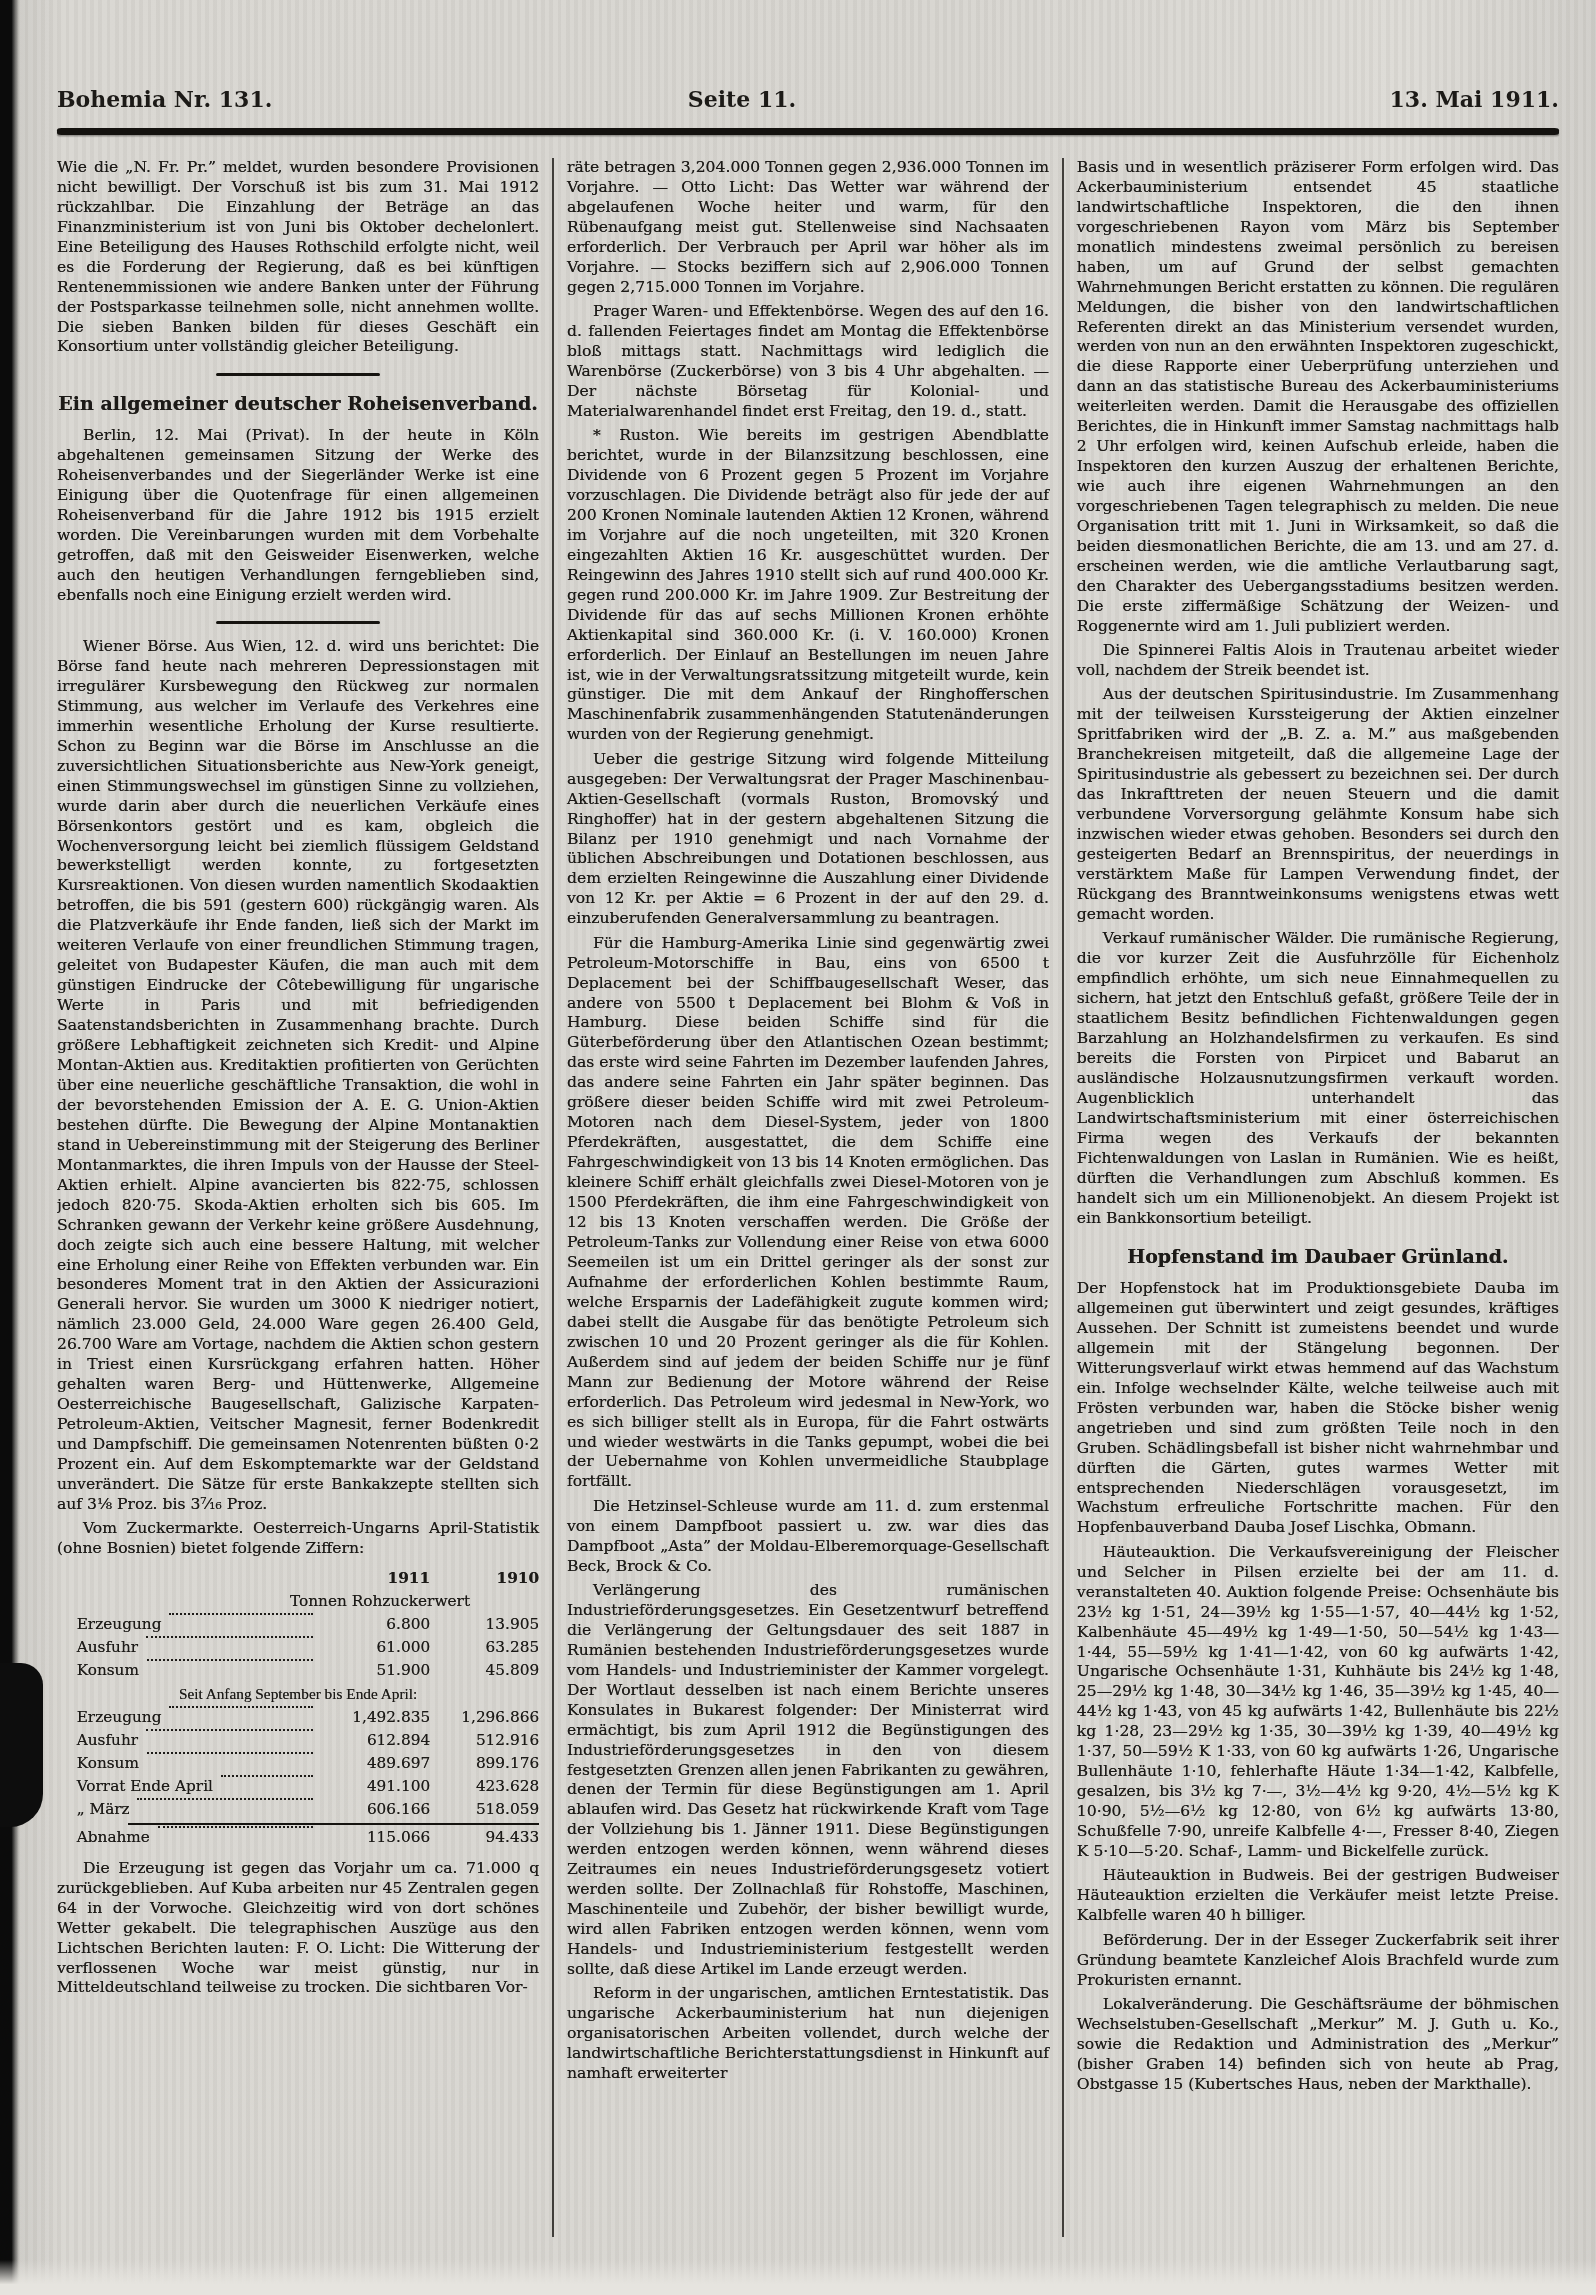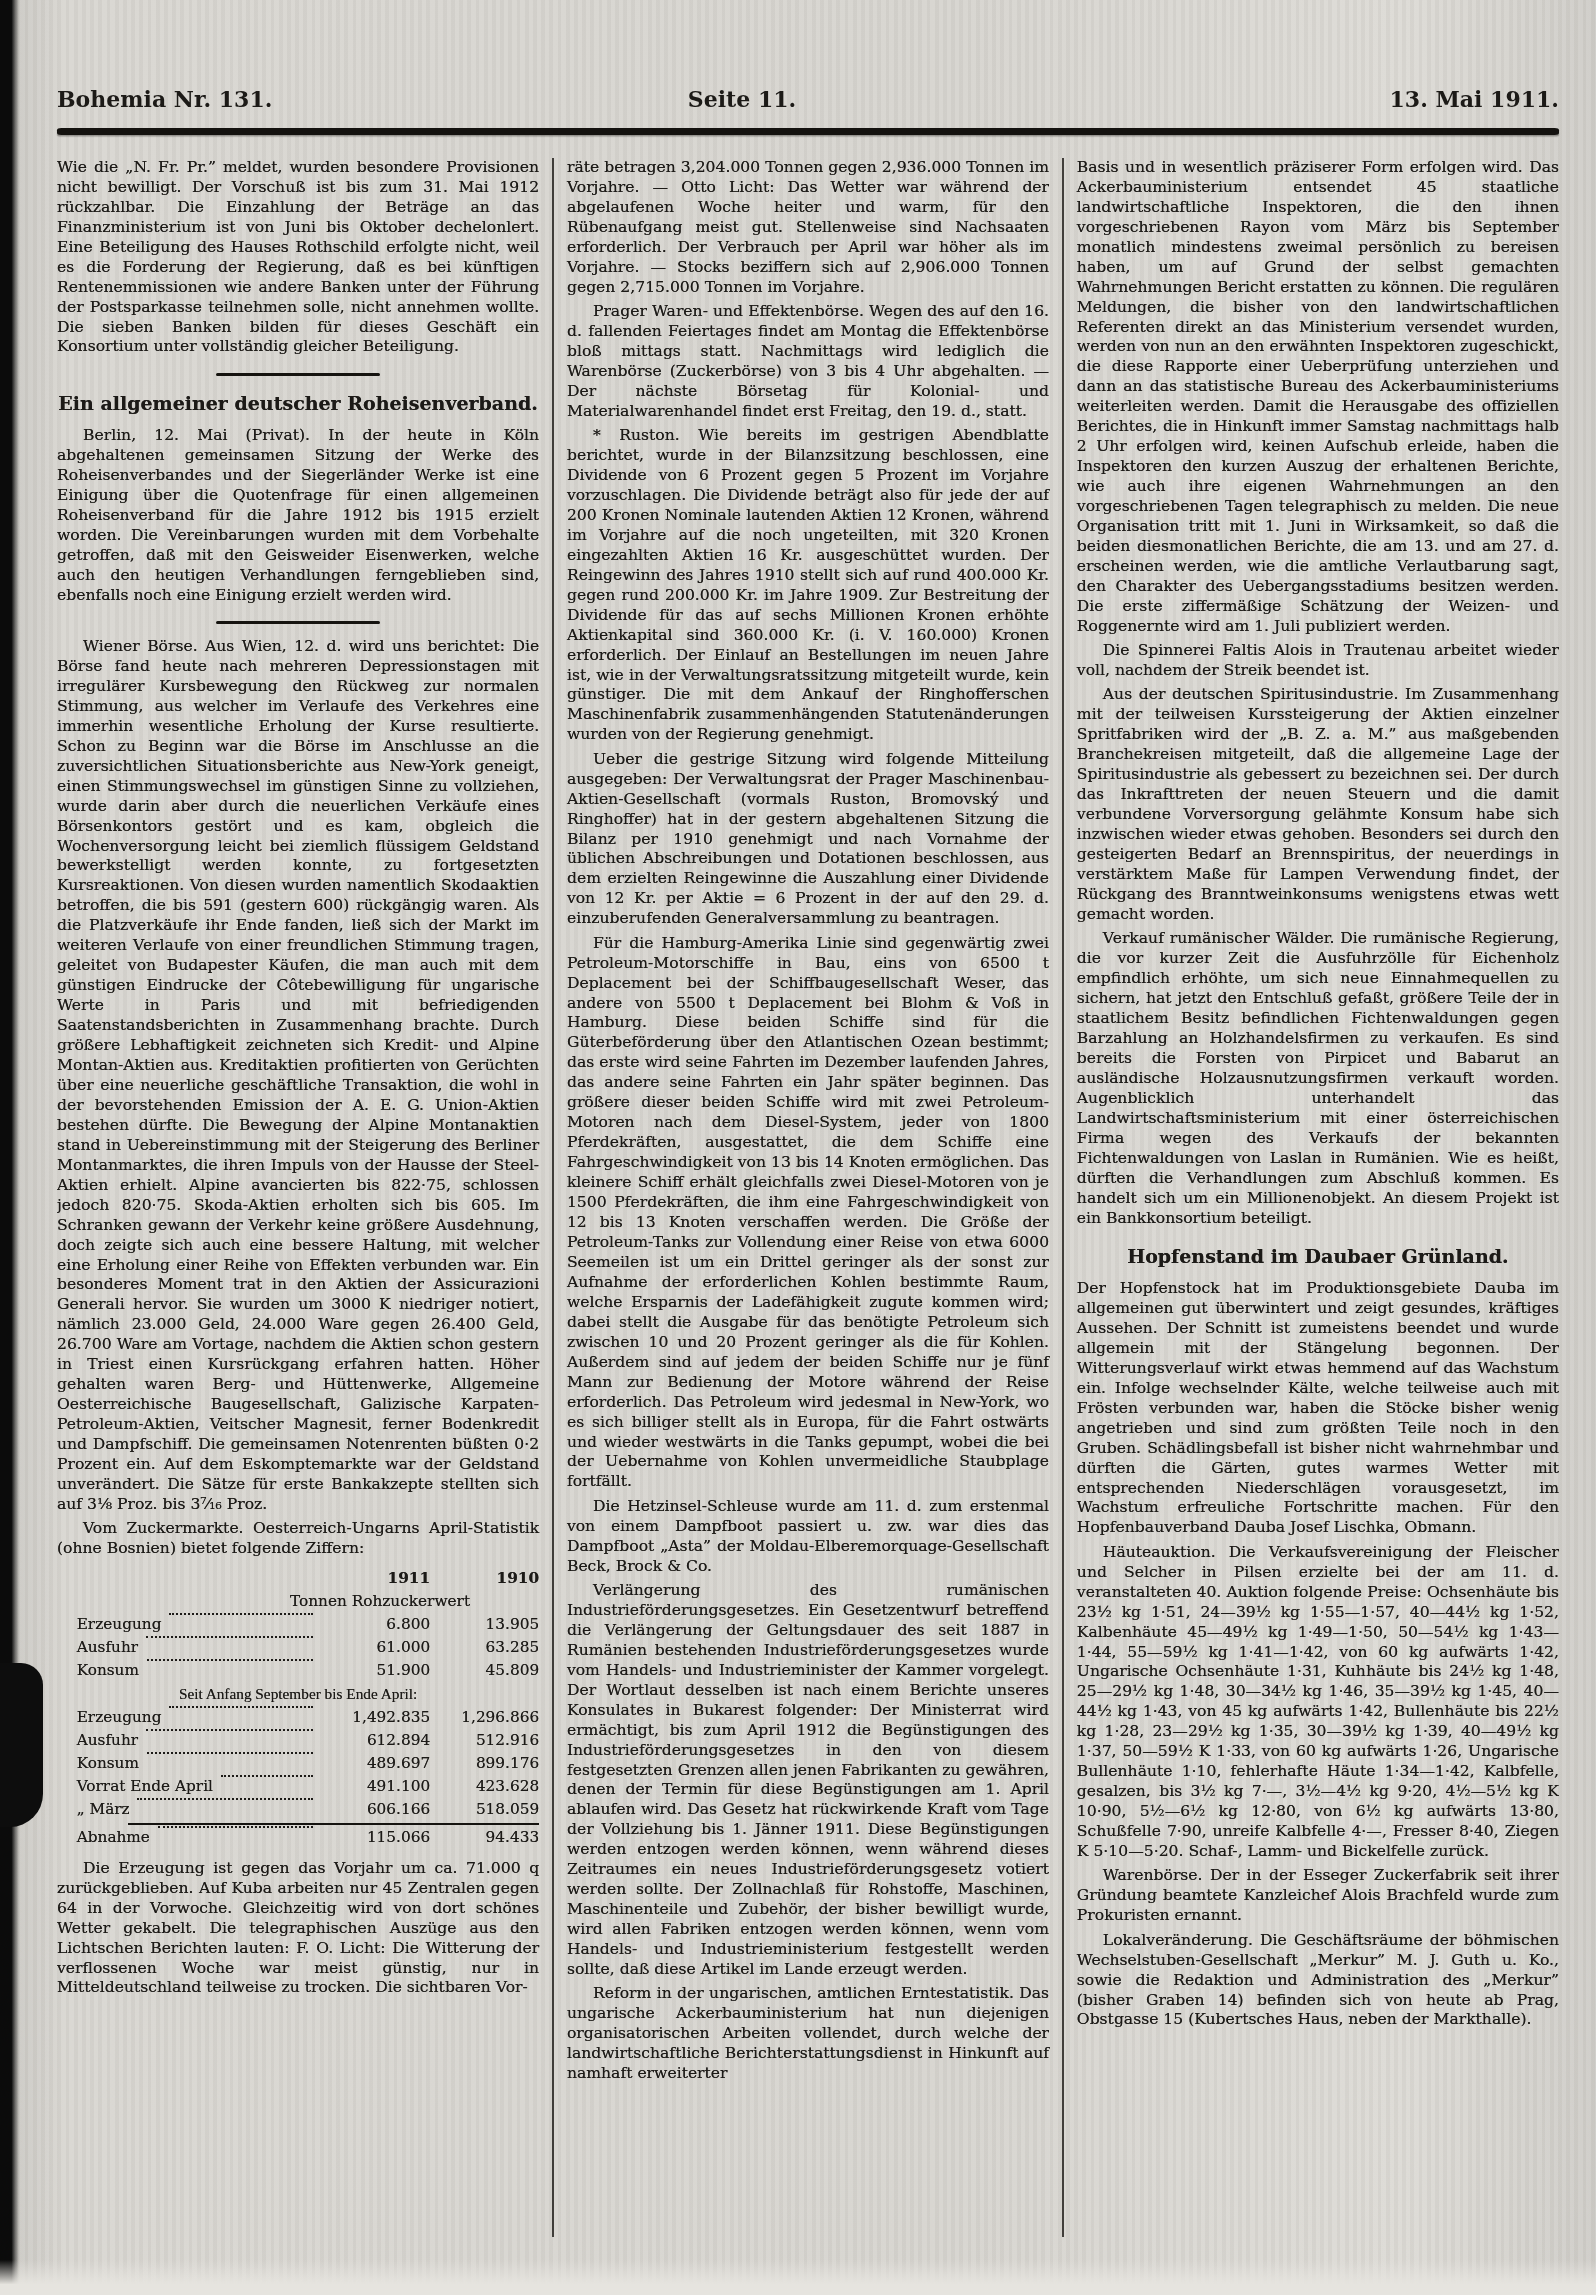--- a/index.html
+++ b/index.html
@@ -150,20 +150,21 @@
         </div>
       <div class="col-rule"></div>
       <div class="column">
           <p class="para noindent">Basis und in wesentlich präziserer Form erfolgen wird. Das Ackerbauministerium entsendet 45 staatliche landwirtschaftliche Inspektoren, die den ihnen vorgeschriebenen Rayon vom März bis September monatlich mindestens zweimal persönlich zu bereisen haben, um auf Grund der selbst gemachten Wahrnehmungen Bericht erstatten zu können. Die regulären Meldungen, die bisher von den landwirtschaftlichen Referenten direkt an das Ministerium versendet wurden, werden von nun an den erwähnten Inspektoren zugeschickt, die diese Rapporte einer Ueberprüfung unterziehen und dann an das statistische Bureau des Ackerbauministeriums weiterleiten werden. Damit die Herausgabe des offiziellen Berichtes, die in Hinkunft immer Samstag nachmittags halb 2 Uhr erfolgen wird, keinen Aufschub erleide, haben die Inspektoren den kurzen Auszug der erhaltenen Berichte, wie auch ihre eigenen Wahrnehmungen an den vorgeschriebenen Tagen telegraphisch zu melden. Die neue Organisation tritt mit 1. Juni in Wirksamkeit, so daß die beiden diesmonatlichen Berichte, die am 13. und am 27. d. erscheinen werden, wie die amtliche Verlautbarung sagt, den Charakter des Uebergangsstadiums besitzen werden. Die erste ziffermäßige Schätzung der Weizen- und Roggenernte wird am 1. Juli publiziert werden.</p>
           <p class="para"><span class="lead">Die Spinnerei Faltis Alois in Trautenau </span>arbeitet wieder voll, nachdem der Streik beendet ist.</p>
           <p class="para"><span class="lead">Aus der deutschen Spiritusindustrie. </span>Im Zusammenhang mit der teilweisen Kurssteigerung der Aktien einzelner Spritfabriken wird der „B. Z. a. M.” aus maßgebenden Branchekreisen mitgeteilt, daß die allgemeine Lage der Spiritusindustrie als gebessert zu bezeichnen sei. Der durch das Inkrafttreten der neuen Steuern und die damit verbundene Vorversorgung gelähmte Konsum habe sich inzwischen wieder etwas gehoben. Besonders sei durch den gesteigerten Bedarf an Brennspiritus, der neuerdings in verstärktem Maße für Lampen Verwendung findet, der Rückgang des Branntweinkonsums wenigstens etwas wett gemacht worden.</p>
           <p class="para"><span class="lead">Verkauf rumänischer Wälder. </span>Die rumänische Regierung, die vor kurzer Zeit die Ausfuhrzölle für Eichenholz empfindlich erhöhte, um sich neue Einnahmequellen zu sichern, hat jetzt den Entschluß gefaßt, größere Teile der in staatlichem Besitz befindlichen Fichtenwaldungen gegen Barzahlung an Holzhandelsfirmen zu verkaufen. Es sind bereits die Forsten von Pirpicet und Babarut an ausländische Holzausnutzungsfirmen verkauft worden. Augenblicklich unterhandelt das Landwirtschaftsministerium mit einer österreichischen Firma wegen des Verkaufs der bekannten Fichtenwaldungen von Laslan in Rumänien. Wie es heißt, dürften die Verhandlungen zum Abschluß kommen. Es handelt sich um ein Millionenobjekt. An diesem Projekt ist ein Bankkonsortium beteiligt.</p>
           <div class="heading">Hopfenstand im Daubaer Grünland.</div>
           <p class="para noindent">Der Hopfenstock hat im Produktionsgebiete Dauba im allgemeinen gut überwintert und zeigt gesundes, kräftiges Aussehen. Der Schnitt ist zumeistens beendet und wurde allgemein mit der Stängelung begonnen. Der Witterungsverlauf wirkt etwas hemmend auf das Wachstum ein. Infolge wechselnder Kälte, welche teilweise auch mit Frösten verbunden war, haben die Stöcke bisher wenig angetrieben und sind zum größten Teile noch in den Gruben. Schädlingsbefall ist bisher nicht wahrnehmbar und dürften die Gärten, gutes warmes Wetter mit entsprechenden Niederschlägen vorausgesetzt, im Wachstum erfreuliche Fortschritte machen. Für den Hopfenbauverband Dauba Josef Lischka, Obmann.</p>
           <p class="para"><span class="lead">Häuteauktion. </span>Die Verkaufsvereinigung der Fleischer und Selcher in Pilsen erzielte bei der am 11. d. veranstalteten 40. Auktion folgende Preise: Ochsenhäute bis 23½ kg 1·51, 24—39½ kg 1·55—1·57, 40—44½ kg 1·52, Kalbenhäute 45—49½ kg 1·49—1·50, 50—54½ kg 1·43—1·44, 55—59½ kg 1·41—1·42, von 60 kg aufwärts 1·42, Ungarische Ochsenhäute 1·31, Kuhhäute bis 24½ kg 1·48, 25—29½ kg 1·48, 30—34½ kg 1·46, 35—39½ kg 1·45, 40—44½ kg 1·43, von 45 kg aufwärts 1·42, Bullenhäute bis 22½ kg 1·28, 23—29½ kg 1·35, 30—39½ kg 1·39, 40—49½ kg 1·37, 50—59½ K 1·33, von 60 kg aufwärts 1·26, Ungarische Bullenhäute 1·10, fehlerhafte Häute 1·34—1·42, Kalbfelle, gesalzen, bis 3½ kg 7·—, 3½—4½ kg 9·20, 4½—5½ kg K 10·90, 5½—6½ kg 12·80, von 6½ kg aufwärts 13·80, Schußfelle 7·90, unreife Kalbfelle 4·—, Fresser 8·40, Ziegen K 5·10—5·20. Schaf-, Lamm- und Bickelfelle zurück.</p>
-          <p class="para"><span class="lead">Warenbörse. </span>Der in der Esseger Zuckerfabrik seit ihrer Gründung beamtete Kanzleichef Alois Brachfeld wurde zum Prokuristen ernannt.</p>
+          <p class="para"><span class="lead">Häuteauktion in Budweis. </span>Bei der gestrigen Budweiser Häuteauktion erzielten die Verkäufer meist letzte Preise. Kalbfelle waren 40 h billiger.</p>
+          <p class="para"><span class="lead">Beförderung. </span>Der in der Esseger Zuckerfabrik seit ihrer Gründung beamtete Kanzleichef Alois Brachfeld wurde zum Prokuristen ernannt.</p>
           <p class="para"><span class="lead">Lokalveränderung. </span>Die Geschäftsräume der böhmischen Wechselstuben-Gesellschaft „Merkur” M. J. Guth u. Ko., sowie die Redaktion und Administration des „Merkur” (bisher Graben 14) befinden sich von heute ab Prag, Obstgasse 15 (Kubertsches Haus, neben der Markthalle).</p>
         </div>
     </div>
   </div>
   <div class="page-bottom"></div>
 </div>
 
 
 </body></html>

